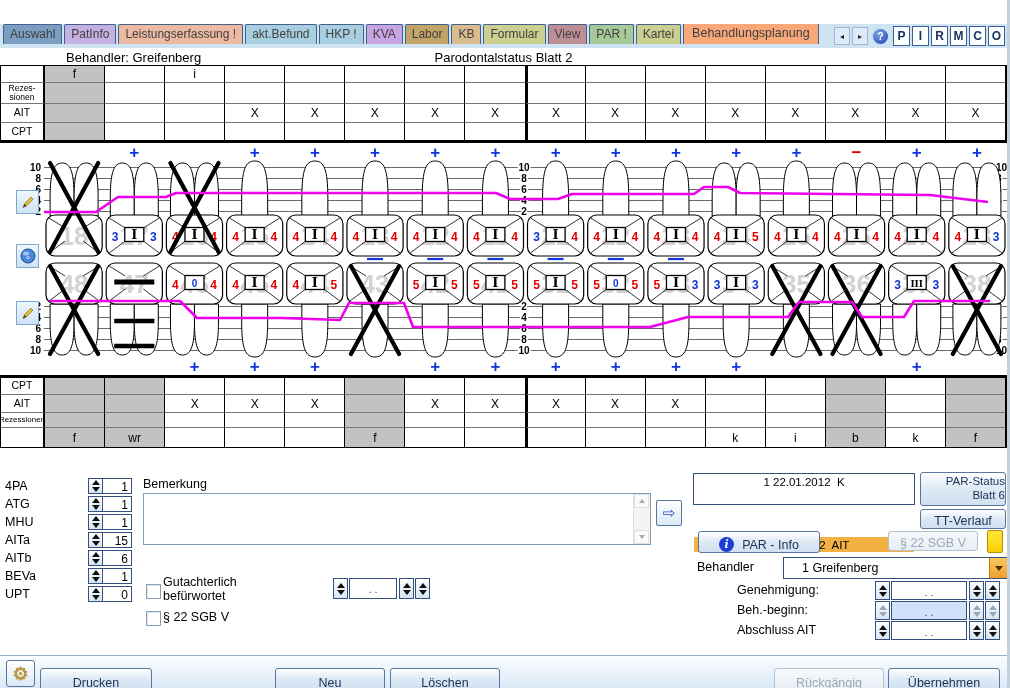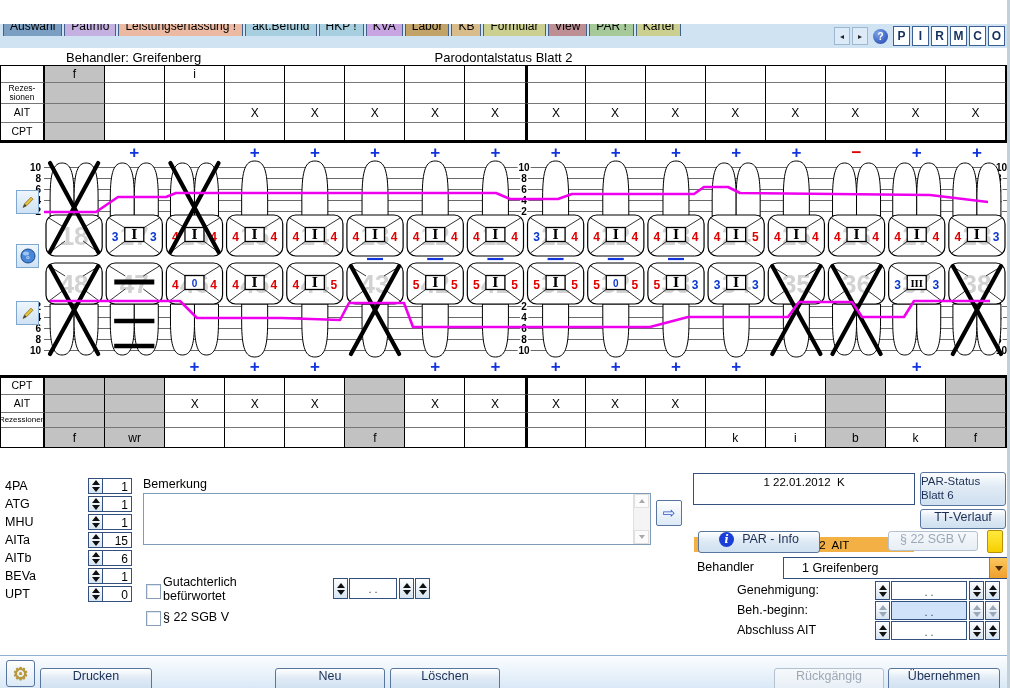--- a/index.html
+++ b/index.html
@@ -7,22 +7,22 @@
        font-family:"Liberation Sans",sans-serif;border-right:3px solid #c3cfd9;box-sizing:border-box;}
   
   .titlebar{position:absolute;left:0;top:0;width:100%;height:24px;background:#fff;border-bottom:1px solid #e3e3e3;}
   .title-text{position:absolute;left:8px;top:4px;font-size:13px;color:#000;white-space:nowrap;}
   .win-controls{position:absolute;right:12px;top:0;height:24px;display:flex;align-items:center;gap:26px;}
   .winbtn{color:#9a9a9a;font-size:13px;width:18px;text-align:center;cursor:default;}
   .winbtn.max{width:11px;height:11px;border:1.5px solid #dcdcdc;}
   .winbtn.close{font-size:15px;color:#a8a8a8;}
   
   .tabbar{position:absolute;left:0;top:24px;width:100%;height:24px;background:#cfe3f2;display:flex;align-items:flex-end;padding:0 2px;box-sizing:border-box;overflow:hidden;}
-  .tab{height:19px;line-height:19px;padding:0 6px;margin:12px 1px;border:1px solid #43608a;border-bottom:none;
-       font-size:12px;color:#000000;white-space:nowrap;border-radius:2px 2px 0 0;cursor:default;}
+  .tab{height:19px;line-height:19px;padding:0 6px;margin:4px 1px;border:1px solid #43608a;border-bottom:none;
+       font-size:12px;color:#404040;white-space:nowrap;border-radius:2px 2px 0 0;cursor:default;}
   .tab.active{height:22px;line-height:22px;padding:0 8px;font-size:12.5px;}
   .tab-right{margin-left:auto;display:flex;align-items:center;gap:2px;padding-bottom:2px;}
   .navarr{width:14px;height:16px;border:1px solid #9db8d2;background:#dcebf7;font-size:8px;color:#222;
           display:flex;align-items:center;justify-content:center;}
   .helpicon{width:15px;height:15px;border-radius:50%;background:radial-gradient(circle at 35% 30%,#7fa4e8,#1a3fae);
             color:#fff;font-size:10px;font-weight:bold;display:flex;align-items:center;justify-content:center;margin:0 3px;}
   .letter{width:15px;height:18px;border:1px solid #3c5f92;background:#fdfefe;color:#14305e;font-weight:bold;
           font-size:12px;display:flex;align-items:center;justify-content:center;}
   
   .chart-hd-left{position:absolute;left:66px;top:50px;font-size:13px;color:#000;}
@@ -73,21 +73,21 @@
   .ta-btn.dn i{border-top:4px solid #a9a9a9;}
   .arrowbtn{position:absolute;left:656px;top:500px;width:24px;height:24px;border:1px solid #57759e;border-radius:2px;
             background:linear-gradient(#fff,#dce9f6);color:#2a52c8;font-size:15px;display:flex;align-items:center;justify-content:center;}
   .chk{position:absolute;width:13px;height:13px;background:#fff;border:1px solid #8aa0b8;box-shadow:inset 1px 1px 0 #dfe8f0;}
   .chklabel{position:absolute;font-size:12.5px;color:#000;line-height:1.1;}
   .datefield{position:absolute;box-sizing:border-box;background:#fff;border:1px solid #33507e;font-size:11px;color:#444;
              text-align:center;padding-top:4px;}
   .datefield.hl{background:#cfe2fa;}
   .btn{position:absolute;box-sizing:border-box;background:linear-gradient(#ffffff,#dfeaf5 45%,#cfe0f0);
        border:1px solid #57759e;border-radius:3px;color:#1c2f55;font-size:12.5px;
-       display:flex;align-items:flex-start;justify-content:center;cursor:default;}
+       display:flex;align-items:flex-end;justify-content:center;cursor:default;}
   .btn.two{flex-direction:column;line-height:1.2;font-size:11.5px;}
   .btn.disabled{color:#9da8b5;border-color:#b4c1cf;background:linear-gradient(#f6f9fc,#e7eef5);}
   #history{position:absolute;left:693px;top:473px;width:222px;height:32px;border:1px solid #33507e;background:#fff;box-sizing:border-box;}
   .hrow{height:15px;font-size:11.5px;color:#000;display:flex;align-items:center;justify-content:center;white-space:pre;}
   .hrow.sel{background:#f3b145;margin-top:48px;}
   .infoicon{width:15px;height:15px;border-radius:50%;background:#1b3fd6;color:#fff;font-weight:bold;font-style:italic;
             font-family:"DejaVu Serif",serif;font-size:11px;display:flex;align-items:center;justify-content:center;margin-right:8px;}
   .noteicon{position:absolute;left:987px;top:530px;width:14px;height:21px;background:linear-gradient(#ffe93e,#f7cf00);
             border:1px solid #b89000;border-radius:2px;}
   .select{position:absolute;left:783px;top:557px;width:225px;height:22px;border:1px solid #33507e;background:#fff;box-sizing:border-box;}
@@ -117,20 +117,21 @@
       <div class="tab" style="background: rgb(236, 186, 162);">Leistungserfassung !</div>
       <div class="tab" style="background: rgb(168, 207, 224);">akt.Befund</div>
       <div class="tab" style="background: rgb(168, 207, 224);">HKP !</div>
       <div class="tab" style="background: rgb(201, 164, 226);">KVA</div>
       <div class="tab" style="background: rgb(195, 164, 104);">Labor</div>
       <div class="tab" style="background: rgb(217, 188, 140);">KB</div>
       <div class="tab" style="background: rgb(203, 207, 144);">Formular</div>
       <div class="tab" style="background: rgb(189, 143, 148);">View</div>
       <div class="tab" style="background: rgb(165, 201, 152);">PAR !</div>
       <div class="tab" style="background: rgb(203, 207, 144);">Kartei</div>
+      <div class="tab active" style="background: rgb(248, 168, 120);">Behandlungsplanung</div>
       <div class="tab-right">
         <div class="navarr">◂</div>
         <div class="navarr">▸</div>
         <div class="helpicon">?</div>
         <div class="letter">P</div>
         <div class="letter">I</div>
         <div class="letter">R</div>
         <div class="letter">M</div>
         <div class="letter">C</div>
         <div class="letter">O</div>

